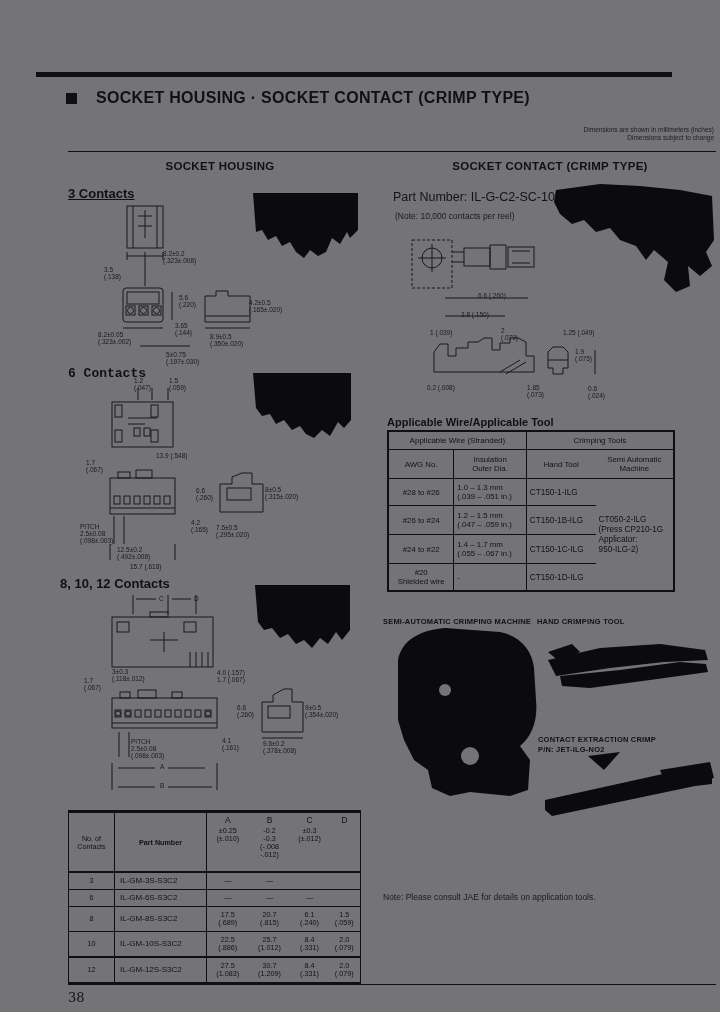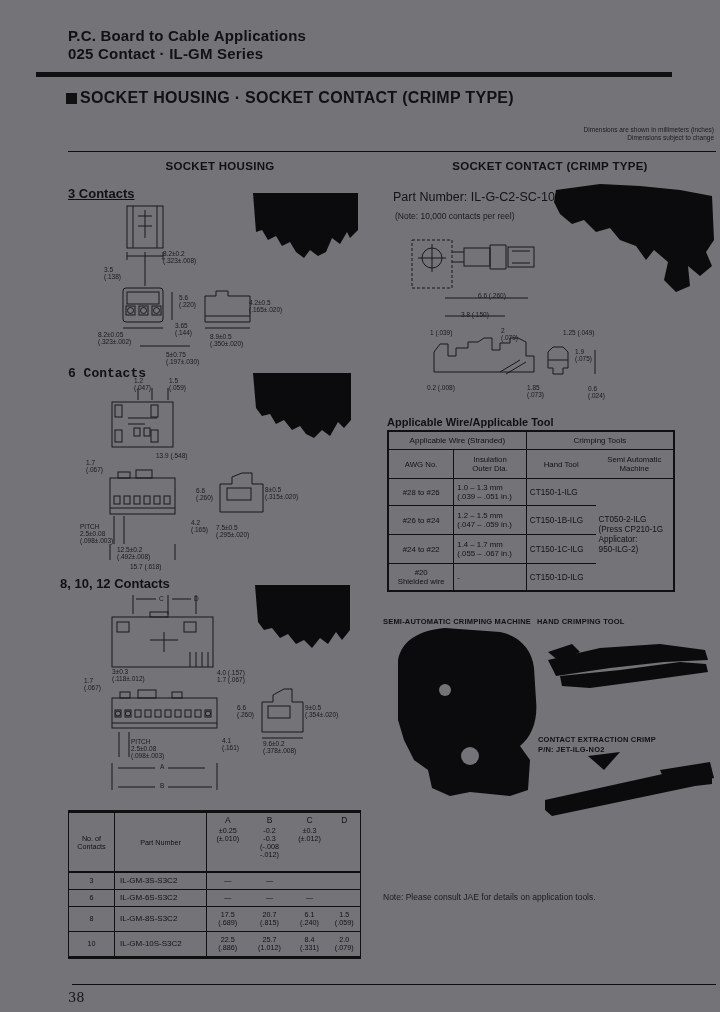--- a/index.html
+++ b/index.html
@@ -5,21 +5,21 @@
   html,body{margin:0;padding:0;background:#3a3a3e;}
   #page{
     position:relative;width:720px;height:1012px;margin:0 auto;
     background:#737378;color:#111114;overflow:hidden;
     font-family:"Liberation Sans", sans-serif;
   }
   .abs{position:absolute;}
   .pre{white-space:pre-line;}
   .h1{font-size:15px;font-weight:bold;letter-spacing:.2px;}
   .rule{position:absolute;background:#101013;}
-  .sec-title{font-size:16px;font-weight:bold;letter-spacing:.3px;display:flex;align-items:center;gap:3px;}
+  .sec-title{font-size:16px;font-weight:bold;letter-spacing:.3px;display:flex;align-items:center;gap:19px;}
   .bullet{width:11px;height:11px;background:#101013;display:inline-block;}
   .dimnotes{font-size:6.5px;line-height:8px;text-align:right;color:#1d1d20;}
   .col-title{font-size:11.5px;font-weight:bold;letter-spacing:.3px;text-align:center;}
   .contacts-label{font-size:13px;font-weight:600;}
   .labels{position:absolute;inset:0;pointer-events:none;}
   .dim{
     position:absolute;font-size:6.5px;line-height:7px;white-space:pre-line;
     color:#1a1a1d;letter-spacing:0;
   }
   
@@ -64,22 +64,20 @@
   #art{position:absolute;left:0;top:0;pointer-events:none;}
   #art line,#art path.ln,#art rect,#art circle.ln{stroke:#1a1a1d;fill:none;stroke-width:1;}
   #art .photo{fill:#0b0b0d;stroke:none;}
   #art .hole{fill:#737378;stroke:none;}
 </style>
 </head>
 <body>
 
 <div id="page">
 
-  <div class="abs h1" style="left:68px;top:27px;">P.C. Board to Cable Applications</div>
-  <div class="abs h1" style="left:68px;top:45px;">025 Contact · IL-GM Series</div>
   <div class="rule" style="left:36px;top:72px;width:636px;height:5px;"></div>
 
   <div class="abs sec-title" style="left:66px;top:89px;">
     <span class="bullet"></span>
     <span>SOCKET HOUSING · SOCKET CONTACT (CRIMP TYPE)</span>
   </div>
 
   <div class="abs dimnotes" style="right:6px;top:126px;width:250px;">
     <div>Dimensions are shown in millimeters (inches)</div>
     <div>Dimensions subject to change</div>
@@ -392,21 +390,21 @@
         <col class="c2">
         <col class="c3">
         <col class="c4">
         <col class="c5">
         <col class="c6">
       </colgroup>
     <tbody>
         <tr class="hdr">
       <td class="pre" style="vertical-align:middle;">No. of
 Contacts</td>
-      <td style="vertical-align:middle;">Part Number</td>
+      <td style="vertical-align:middle;font-weight:bold;">Part Number</td>
       <td>
         <div class="letter">A</div>
         <div class="tol pre">±0.25
 (±.010)</div>
       </td>
       <td>
         <div class="letter">B</div>
         <div class="tol pre">-0.2
 -0.3
 (-.008
@@ -455,19 +453,31 @@
       <td class="part">IL-GM-10S-S3C2</td>
       <td class="pre">22.5
 (.886)</td>
       <td class="pre">25.7
 (1.012)</td>
       <td class="pre">8.4
 (.331)</td>
       <td class="pre">2.0
 (.079)</td>
     </tr>
+    <tr class="body tall thick">
+      <td>12</td>
+      <td class="part">IL-GM-12S-S3C2</td>
+      <td class="pre">27.5
+(1.083)</td>
+      <td class="pre">30.7
+(1.209)</td>
+      <td class="pre">8.4
+(.331)</td>
+      <td class="pre">2.0
+(.079)</td>
+    </tr>
   </tbody>
     </table>
 
   <div class="rule" style="left:72px;top:984px;width:644px;height:1px;"></div>
   <div class="abs pagenum" style="left:68px;top:990px;">38</div>
 
 </div>
 
 </body></html>

